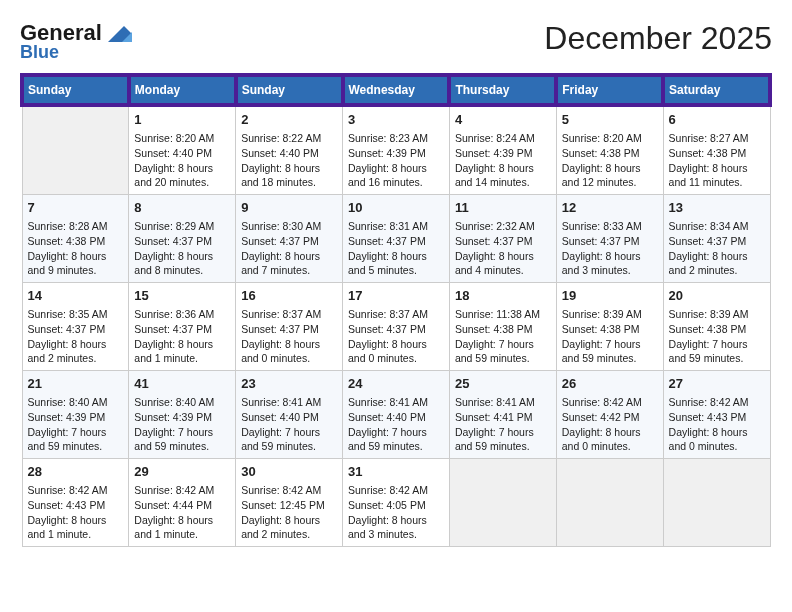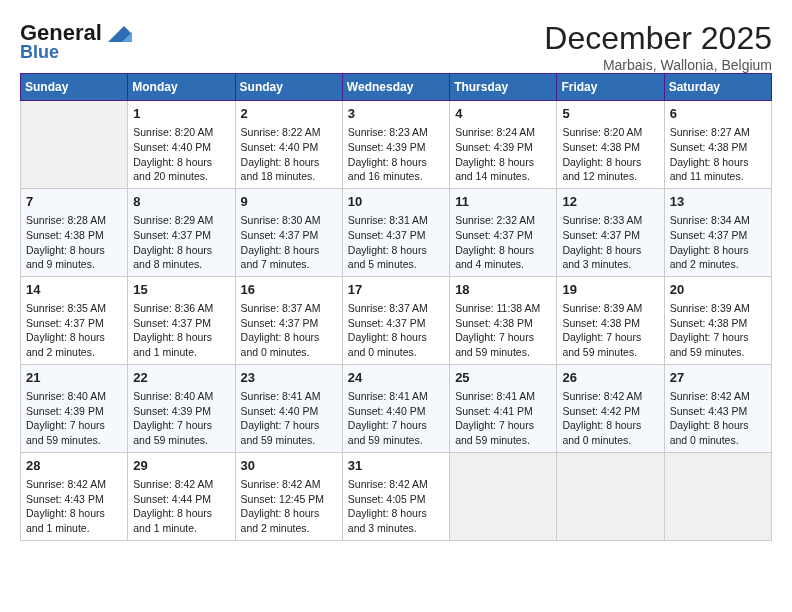--- a/index.html
+++ b/index.html
@@ -7,20 +7,21 @@
       font-family: Arial, sans-serif;
       background: #fff;
       width: 792px;
       min-height: 612px;
       padding: 20px;
     }
     .header {
       display: flex;
       justify-content: space-between;
       align-items: flex-start;
+      margin-bottom: 10px;
     }
     .logo {
       display: flex;
       align-items: center;
     }
     .title-block {
       text-align: right;
     }
     .month-title {
       font-size: 32px;
@@ -36,21 +37,21 @@
       border-collapse: collapse;
       font-size: 10.5px;
     }
     thead tr th {
       background: #2e6db4;
       color: #fff;
       padding: 6px 4px;
       text-align: left;
       font-weight: bold;
       font-size: 12px;
-      border: 1px solid #4c1d95;
+      border: 4px solid #4c1d95;
     }
     tbody tr td {
       border: 1px solid #ccc;
       vertical-align: top;
       padding: 4px 5px;
       width: 107px;
       min-height: 80px;
       color: #222;
       line-height: 1.4;
     }
@@ -83,21 +84,20 @@
               <polygon points="18,20 28,10 28,20" fill="#5ba3e0"></polygon>
             </svg>
         </div>
         <div></div>
       </div>
       <div style="font-size:18px; font-weight:bold; color:#2e6db4; margin-top:-4px;">Blue</div>
     </div>
   </div>
   <div class="title-block">
     <div class="month-title">December 2025</div>
-    <div class="location">Marbais, Wallonia, Belgium</div>
   </div>
 </div>
 
 <table>
   <thead>
     <tr id="header-row">
     <th>Sunday</th>
         <th>Monday</th>
         <th>Sunday</th>
         <th>Wednesday</th>
@@ -235,21 +235,21 @@
         </td>
       </tr>
       <tr>
         <td>
           <span class="day-num">21</span>
           <div>Sunrise: 8:40 AM</div>
           <div>Sunset: 4:39 PM</div>
           <div>Daylight: 7 hours and 59 minutes.</div>
         </td>
         <td>
-          <span class="day-num">22</span>
+          <span class="day-num">41</span>
           <div>Sunrise: 8:40 AM</div>
           <div>Sunset: 4:39 PM</div>
           <div>Daylight: 7 hours and 59 minutes.</div>
         </td>
         <td>
           <span class="day-num">23</span>
           <div>Sunrise: 8:41 AM</div>
           <div>Sunset: 4:40 PM</div>
           <div>Daylight: 7 hours and 59 minutes.</div>
         </td>

